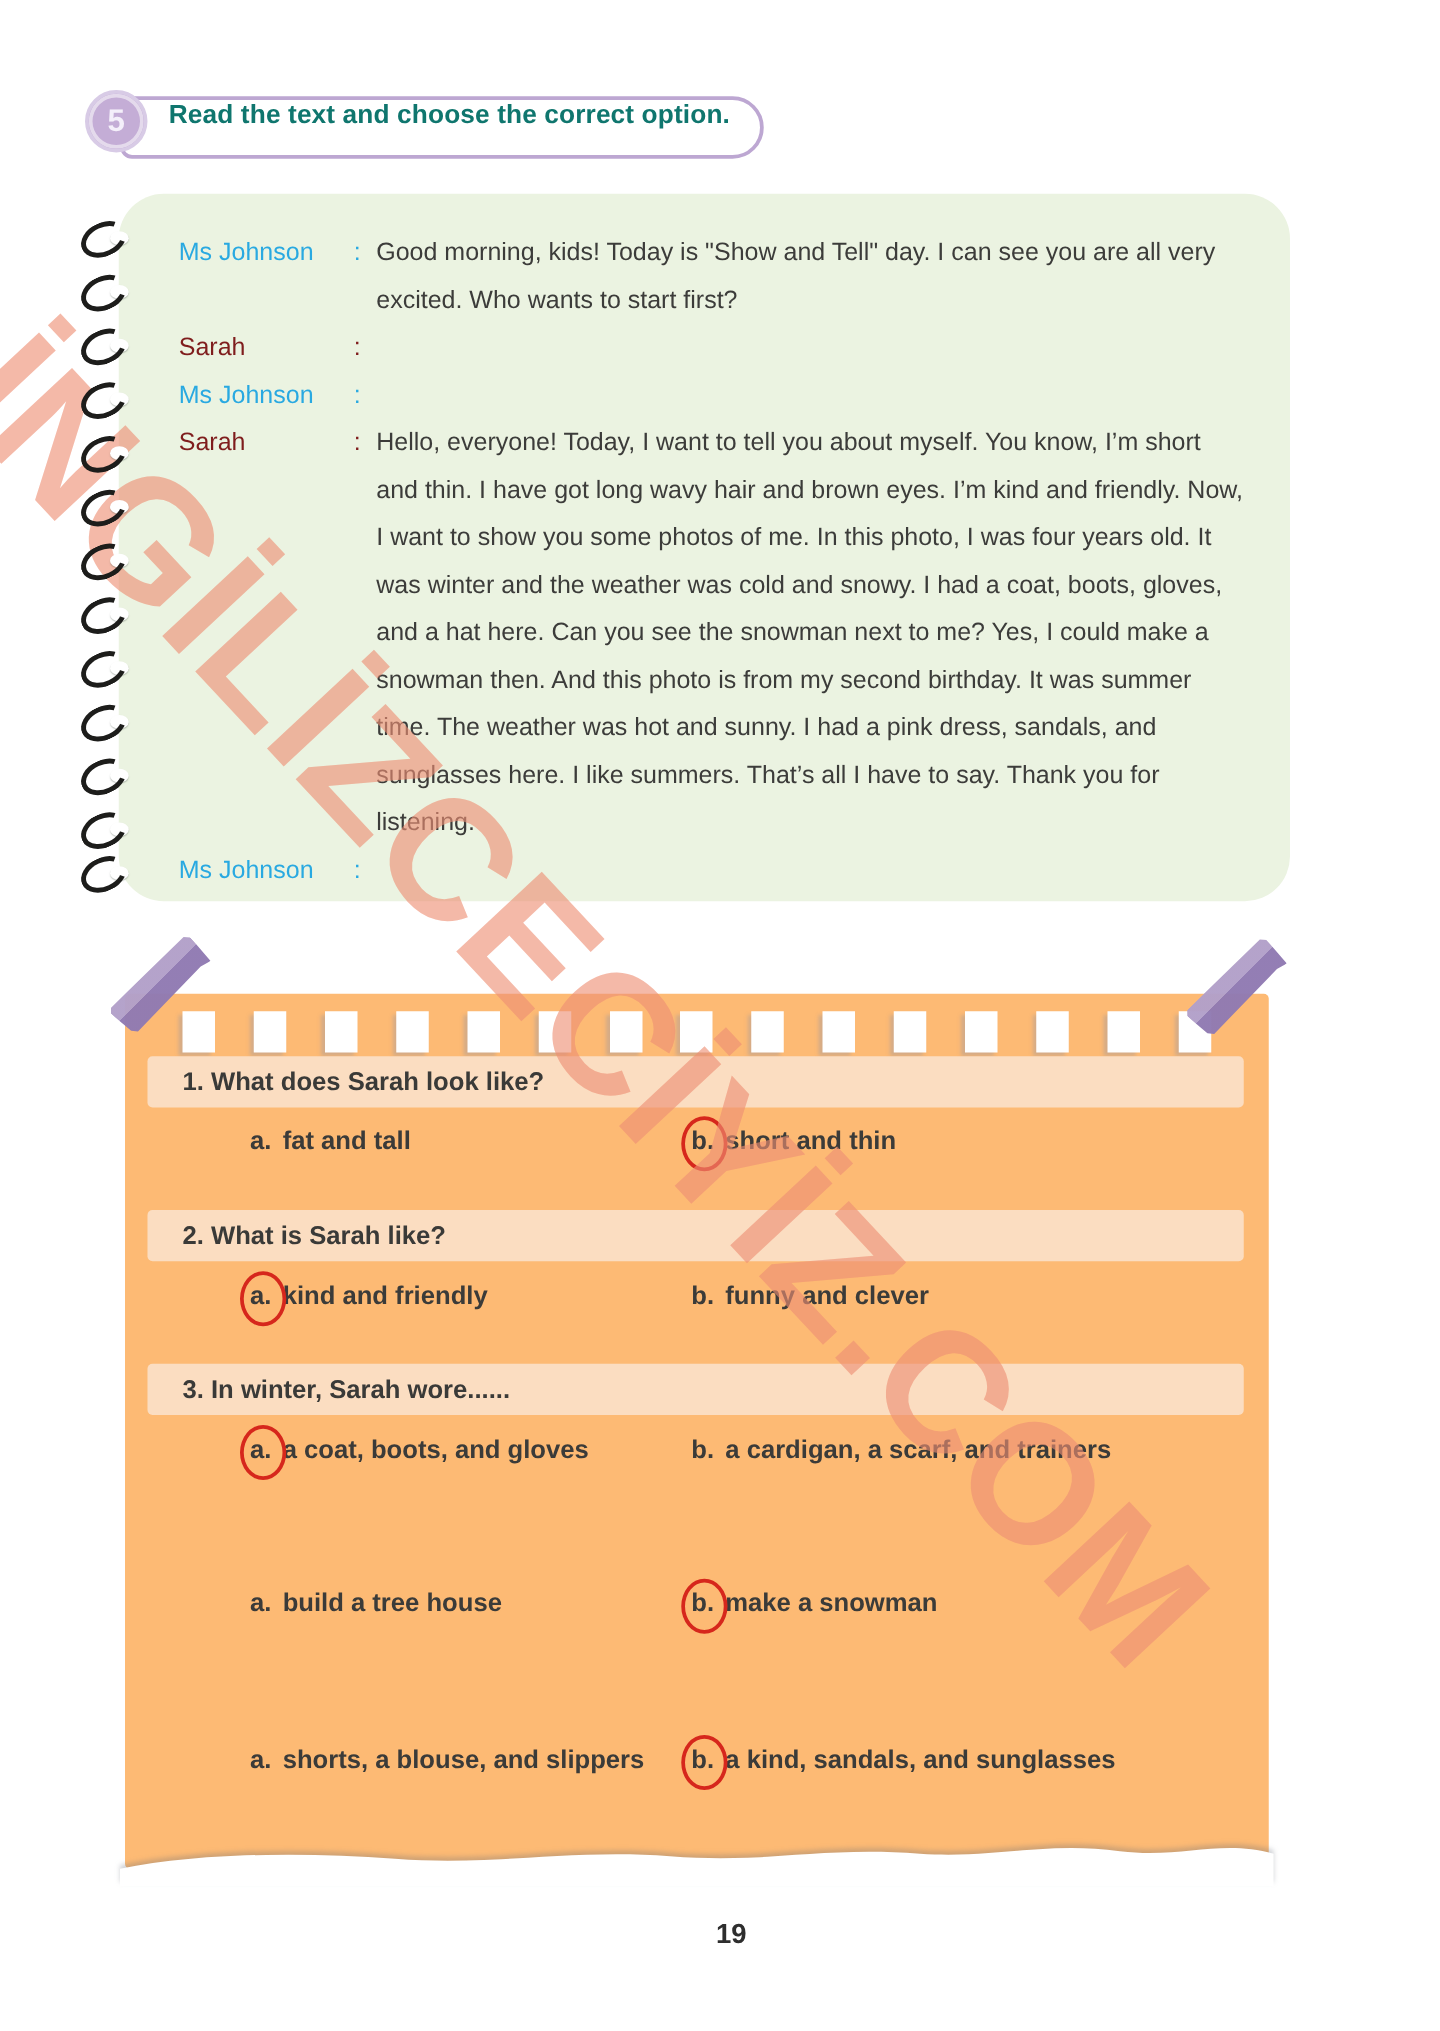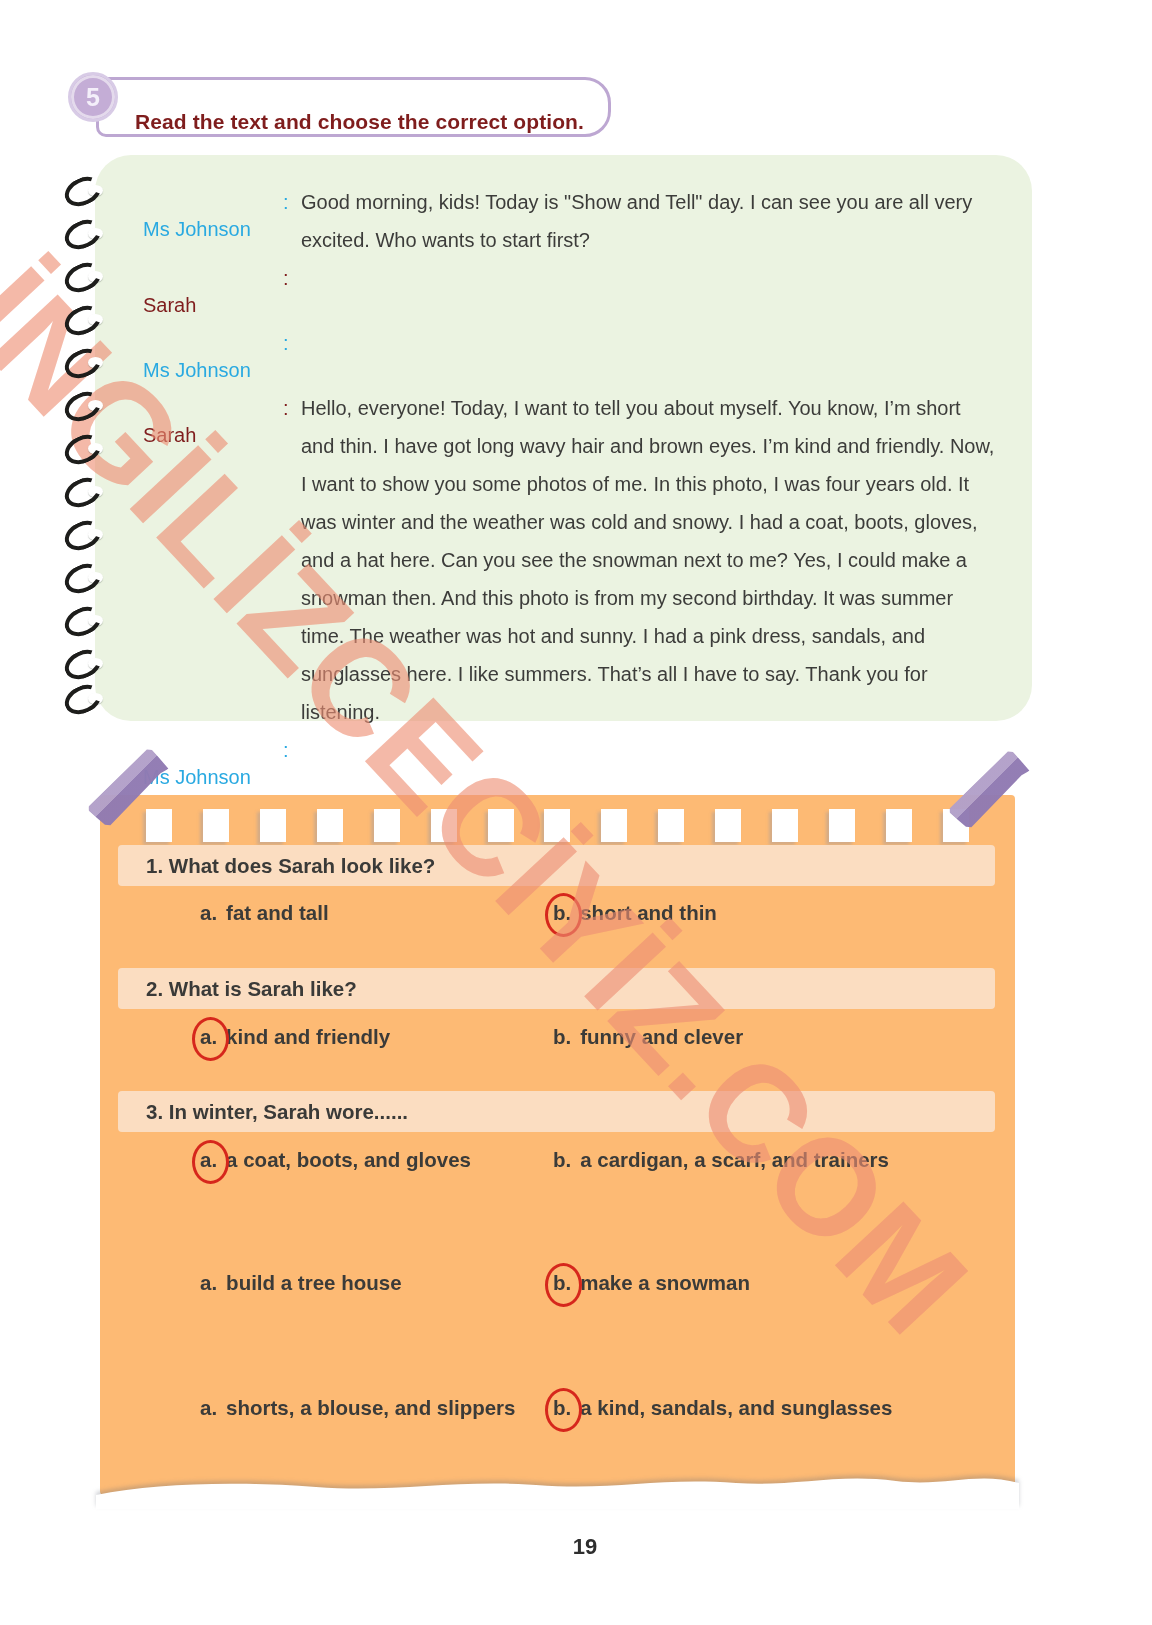--- a/index.html
+++ b/index.html
@@ -4,42 +4,42 @@
 <style>
   html,body { margin:0; padding:0; background:#ffffff; }
   * { box-sizing:border-box; }
   .page {
     position:relative; width:1152px; height:1625px; background:#ffffff;
     overflow:hidden; font-family:"Liberation Sans", sans-serif; color:#3b3b39;
   }
 
   
   .hdr-pill {
-    position:absolute; left:96px; top:77px; height:60px;
+    position:absolute; left:96px; top:77px; height:50px;
     border:3px solid #bda7d2; border-radius:10px 26px 26px 10px;
-    background:#fff; display:flex; align-items:flex-end;
-    padding:0 24px 0 36px; font-size:21px; font-weight:bold; color:#7f1d1d;
+    background:#fff; display:flex; align-items:flex-start;
+    padding:0 24px 0 36px; font-size:21px; font-weight:bold; color:#0f766e;
     letter-spacing:.1px;
   }
   .hdr-badge {
     position:absolute; left:68px; top:72px; width:50px; height:50px;
     border-radius:50%; background:#c4add6; border:3px solid #d8cbe6;
     display:flex; align-items:center; justify-content:center;
     font-size:25px; font-weight:bold; color:#f4effa; z-index:3;
     box-shadow: inset 0 0 0 3px rgba(255,255,255,.55);
   }
 
   
   .dialog-card {
     position:absolute; left:95px; top:155px; width:937px; height:566px;
     background:#ebf3e1; border-radius:36px;
     padding:28px 36px 0 48px;
   }
   .d-row { display:flex; font-size:20px; line-height:38px; }
-  .d-name { width:140px; flex-shrink:0; font-weight:500;margin-top:27px; }
+  .d-name { width:140px; flex-shrink:0; font-weight:500; }
   .d-colon { width:18px; flex-shrink:0; }
   .d-text { flex:1; color:#3c3c3a; }
   .teacher .d-name, .teacher .d-colon { color:#29a9e1; }
   .student .d-name, .student .d-colon { color:#7f1d1d; }
 
   
   .ring {
     position:absolute; left:64px; width:37px; height:25px; z-index:60;
   }
   .ring::after { 

